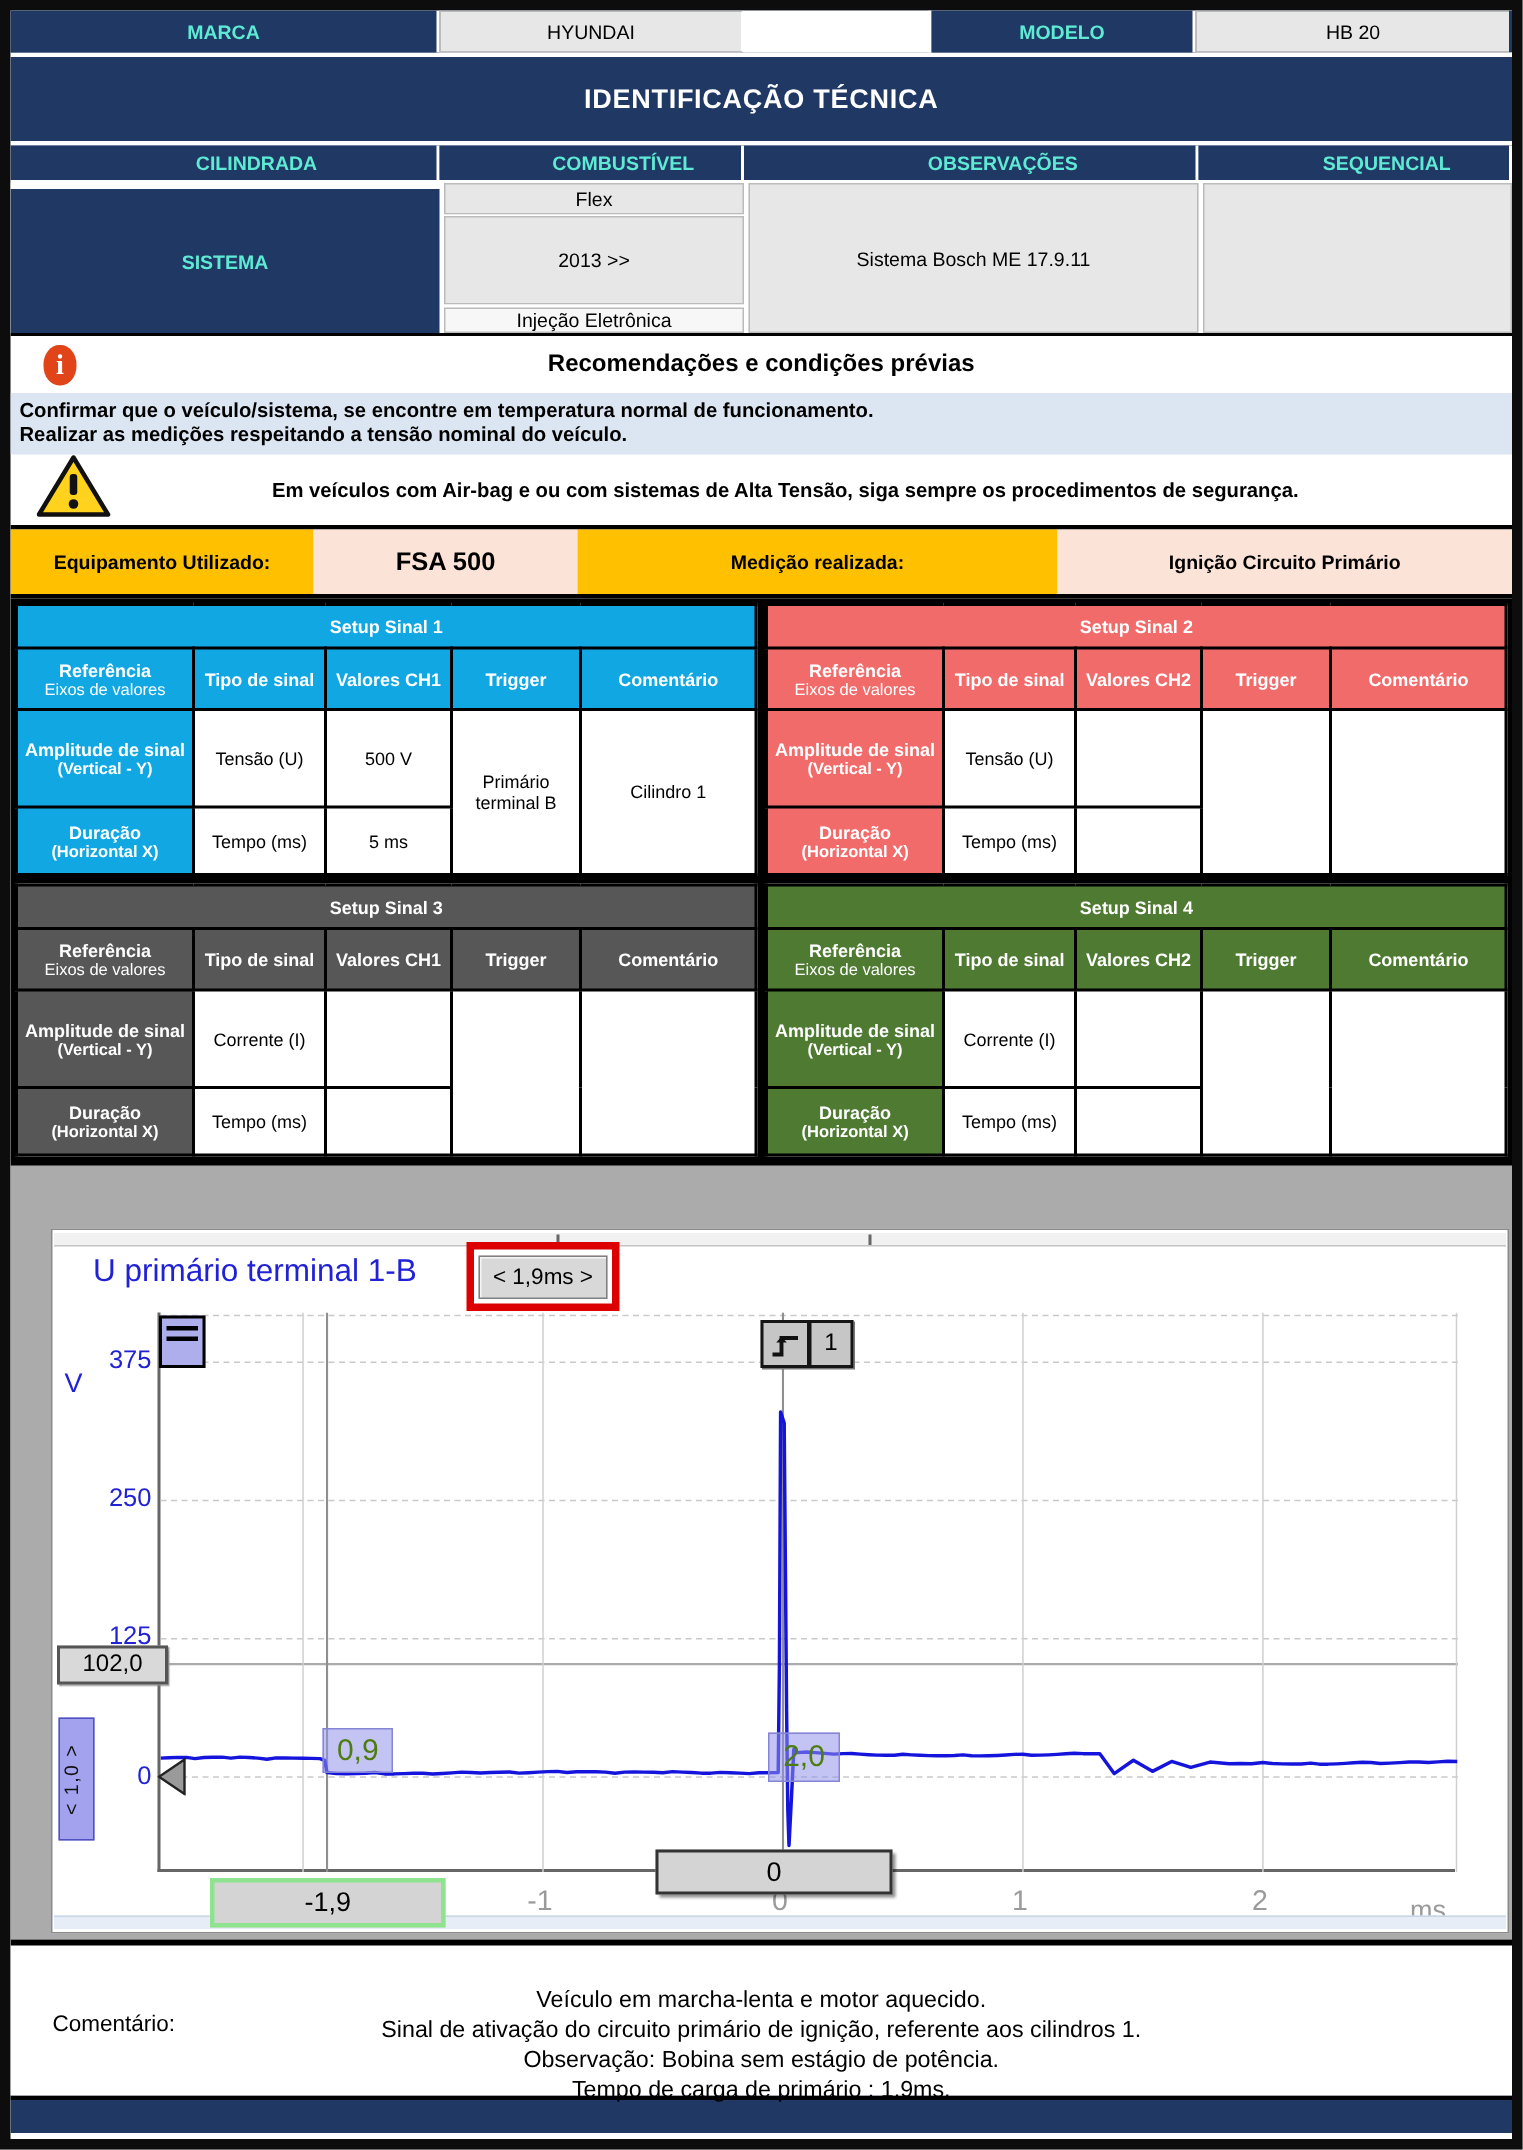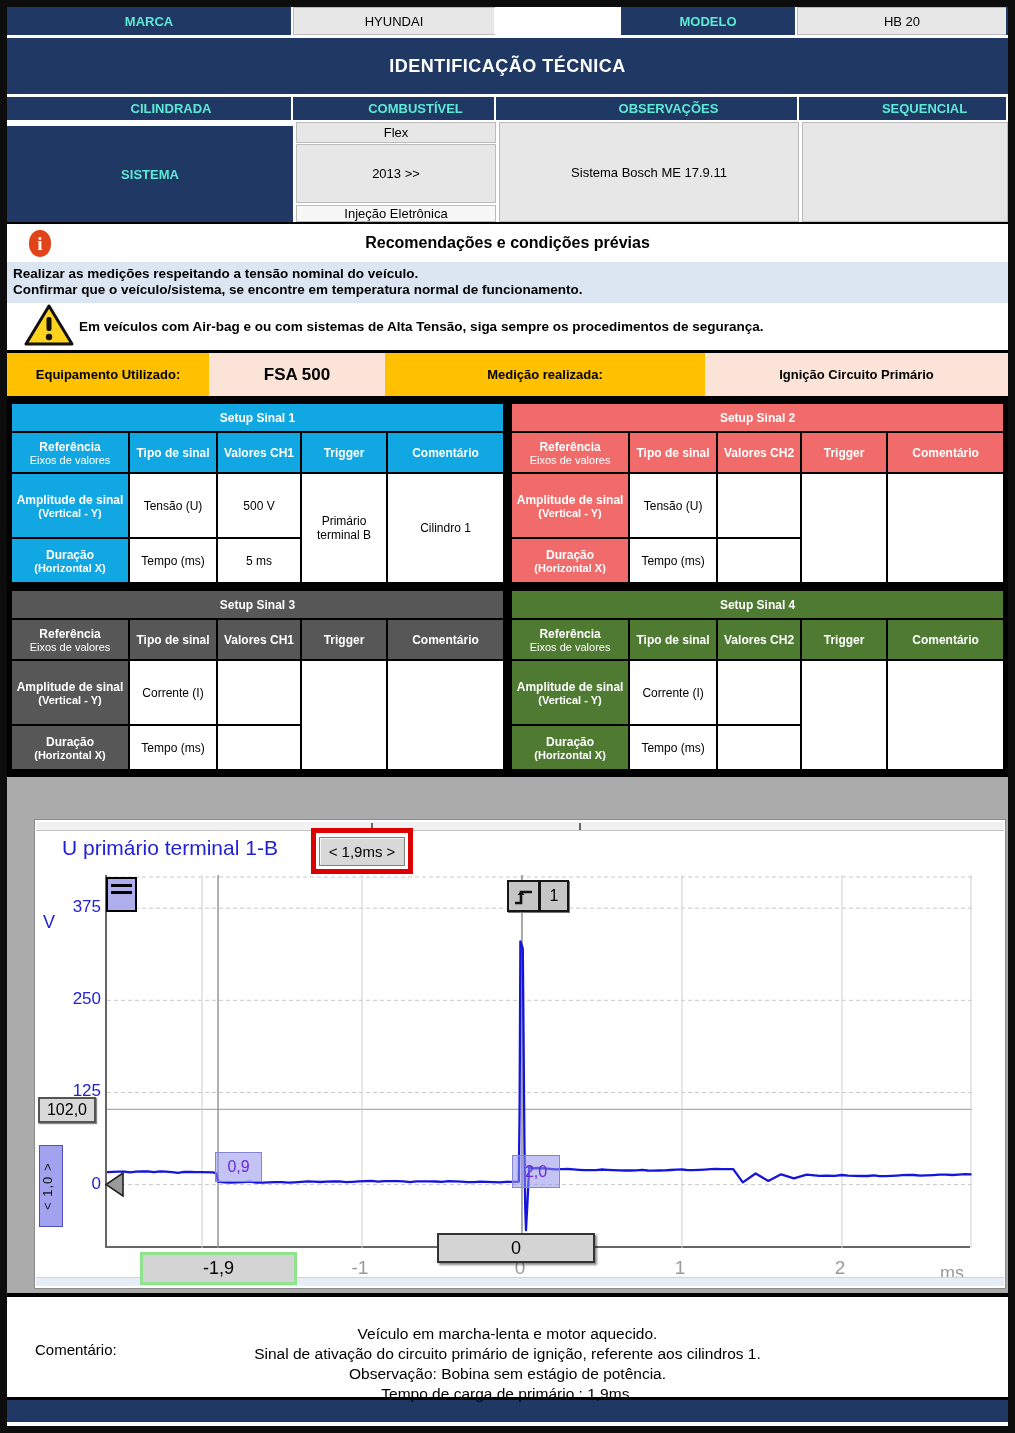--- a/index.html
+++ b/index.html
@@ -30,21 +30,21 @@
                justify-content:center; border-top:2px solid #000; }
   .rec-title span { font-size:16px; font-weight:bold; }
   .info-icon { position:absolute; left:22px; top:6px; width:22px; height:27px;
                background:var(--orange); border-radius:48%; color:#fff;
                font:bold 19px "Liberation Serif", serif; display:flex;
                align-items:center; justify-content:center; }
   .blue-band { background:var(--lightblue); padding:4px 6px; height:41px; }
   .blue-band div { font-size:13.5px; font-weight:bold; line-height:16px; }
   .warn-row { height:50px; display:flex; align-items:center; border-bottom:3px solid #000; }
   .warn-icon { margin-left:16px; flex:0 0 56px; }
-  .warn-text { flex:1; text-align:left; font-size:13.5px; font-weight:bold; padding-right:40px;}
+  .warn-text { flex:1; text-align:center; font-size:13.5px; font-weight:bold; padding-right:40px;}
 
   
   .equip { display:flex; height:46px; border-bottom:3px solid #000; }
   .equip > div { display:flex; align-items:center; justify-content:center; }
   .amber { background:var(--amber); font-weight:bold; font-size:13px; }
   .peach { background:var(--peach); font-size:13px; }
   .fsa { font-weight:bold; font-size:17px; }
 
   
   .setup-grid { display:grid; grid-template-columns:1fr 1fr; gap:5px; background:#000;
@@ -86,30 +86,30 @@
   .xlab { position:absolute; width:44px; text-align:center; top:437px; font-size:19px;
           color:#9a9a9a; z-index:1; }
   .mslab { position:absolute; left:905px; top:443px; font-size:18px; color:#9a9a9a; }
   .menu-icon { position:absolute; left:71px; top:57px; width:31px; height:35px;
                background:#aeaeec; border:2px solid #000; z-index:3; padding:5px 3px; }
   .menu-icon i { display:block; height:3px; background:#000; margin-bottom:4px; }
   .trig-icon { position:absolute; left:472px; top:60px; display:flex; z-index:3;
                border:2px solid #151515; background:#c6c6c6; box-shadow:1px 1px 0 #777; }
   .trig-cell { width:29px; height:28px; display:flex; align-items:center; justify-content:center; }
   .trig-cell + .trig-cell { border-left:3px solid #151515; font-size:16px; }
-  .readout102 { position:absolute; left:3px; top:277px; width:58px; height:26px;
+  .readout102 { position:absolute; left:3px; top:277px; width:74px; height:26px;
                 background:#d9d9d9; border:2px solid #555; box-shadow:1px 1px 1px #888;
                 font-size:16px; display:flex; align-items:center; justify-content:center; z-index:3; }
   .scalebox { position:absolute; left:4px; top:325px; width:24px; height:82px;
               background:#a2a2ee; border:1px solid #5050c0; color:#111; font-size:13px;
               writing-mode:vertical-rl; transform:rotate(180deg); text-align:center;
               letter-spacing:1px; z-index:3; }
   .gnd-tri { position:absolute; left:70px; top:352px; z-index:3; }
   .curbox { position:absolute; background:rgba(145,145,235,.55); border:1px solid #8585d5;
-            color:#6d28d9; font-size:16px; display:flex; align-items:center;
+            color:#4d7c0f; font-size:20px; display:flex; align-items:center;
             justify-content:center; z-index:2; }
   .cur1 { left:180px; top:332px; width:47px; height:30px; }
   .cur2 { left:477px; top:335px; width:48px; height:33px; }
   .timebox { position:absolute; background:#d4d4d4; font-size:18px; display:flex;
              align-items:center; justify-content:center; z-index:4; }
   .tb0 { left:402px; top:413px; width:158px; height:30px; border:2px solid #333;
          box-shadow:2px 2px 2px rgba(0,0,0,.45); }
   .tbm19 { left:105px; top:432px; width:157px; height:33px; border:3px solid #8fe38f; }
   .hscroll { position:absolute; left:1px; right:1px; bottom:2px; height:9px;
              background:#e6edf7; border-top:1px solid #c8d4e8; }
@@ -162,22 +162,22 @@
     <div class="cell gray-val" style="flex:0 0 300px;font-size:13px">Sistema Bosch ME 17.9.11</div>
     <div style="flex:0 0 3px"></div>
     <div class="cell gray-val" style="flex:1"></div>
   </div>
 
   <div class="rec-title">
     <div class="info-icon">i</div>
     <span>Recomendações e condições prévias</span>
   </div>
   <div class="blue-band">
+    <div>Confirmar que o veículo/sistema, se encontre em temperatura normal de funcionamento.</div>
     <div>Realizar as medições respeitando a tensão nominal do veículo.</div>
-    <div>Confirmar que o veículo/sistema, se encontre em temperatura normal de funcionamento.</div>
   </div>
   <div class="warn-row">
     <div class="warn-icon">
       <svg width="52" height="44" viewBox="0 0 52 44">
         <polygon points="26,3 49,41 3,41" fill="#ffd21e" stroke="#111" stroke-width="3" stroke-linejoin="round"></polygon>
         <rect x="23.5" y="14" width="5" height="14" rx="2" fill="#111"></rect>
         <circle cx="26" cy="34" r="3.2" fill="#111"></circle>
       </svg>
     </div>
     <div class="warn-text">Em veículos com Air-bag e ou com sistemas de Alta Tensão, siga  sempre os procedimentos de segurança.</div>

